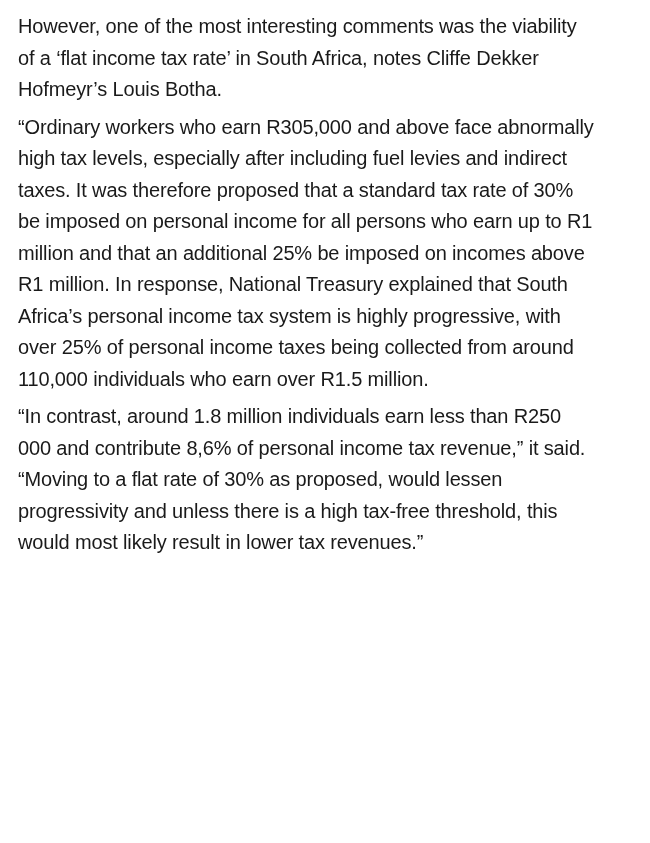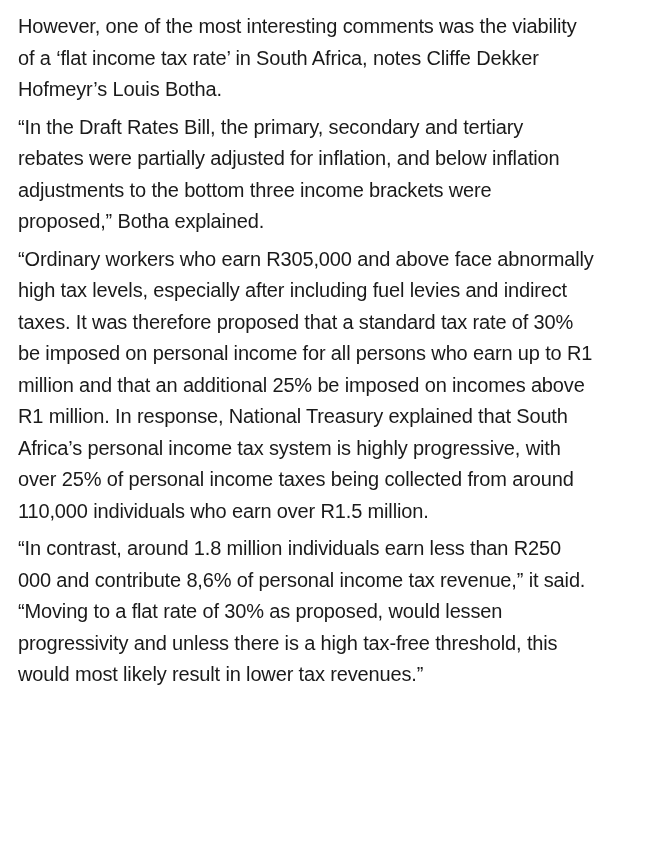--- a/index.html
+++ b/index.html
@@ -31,24 +31,20 @@
   }
 </style>
 </head>
 <body>
 
 <div class="page">
   <div class="article">
     <p>However, one of the most interesting comments was the viability
 of a ‘flat income tax rate’ in South Africa, notes Cliffe Dekker
 Hofmeyr’s Louis Botha.</p>
-    <p>“In the Draft Rates Bill, the primary, secondary and tertiary
-rebates were partially adjusted for inflation, and below inflation
-adjustments to the bottom three income brackets were
-proposed,” Botha explained.</p>
     <p>“Ordinary workers who earn R305,000 and above face abnormally
 high tax levels, especially after including fuel levies and indirect
 taxes. It was therefore proposed that a standard tax rate of 30%
 be imposed on personal income for all persons who earn up to R1
 million and that an additional 25% be imposed on incomes above
 R1 million. In response, National Treasury explained that South
 Africa’s personal income tax system is highly progressive, with
 over 25% of personal income taxes being collected from around
 110,000 individuals who earn over R1.5 million.</p>
     <p>“In contrast, around 1.8 million individuals earn less than R250

